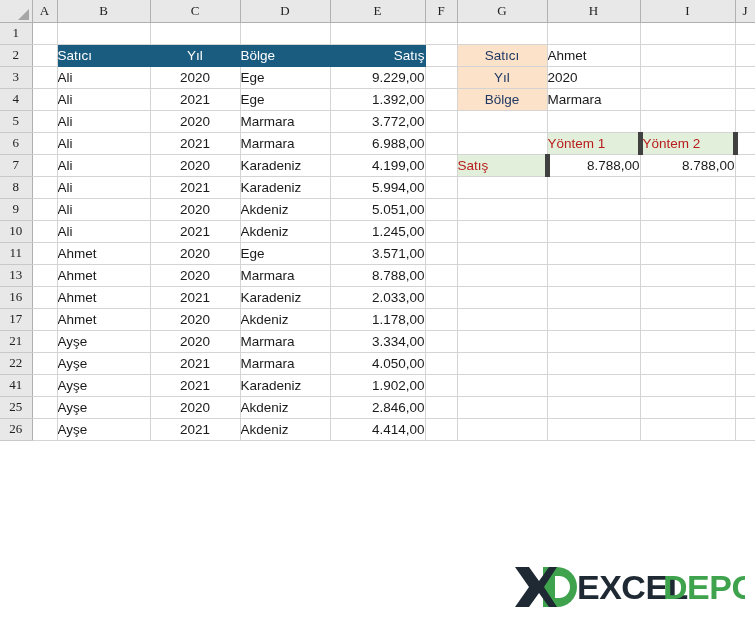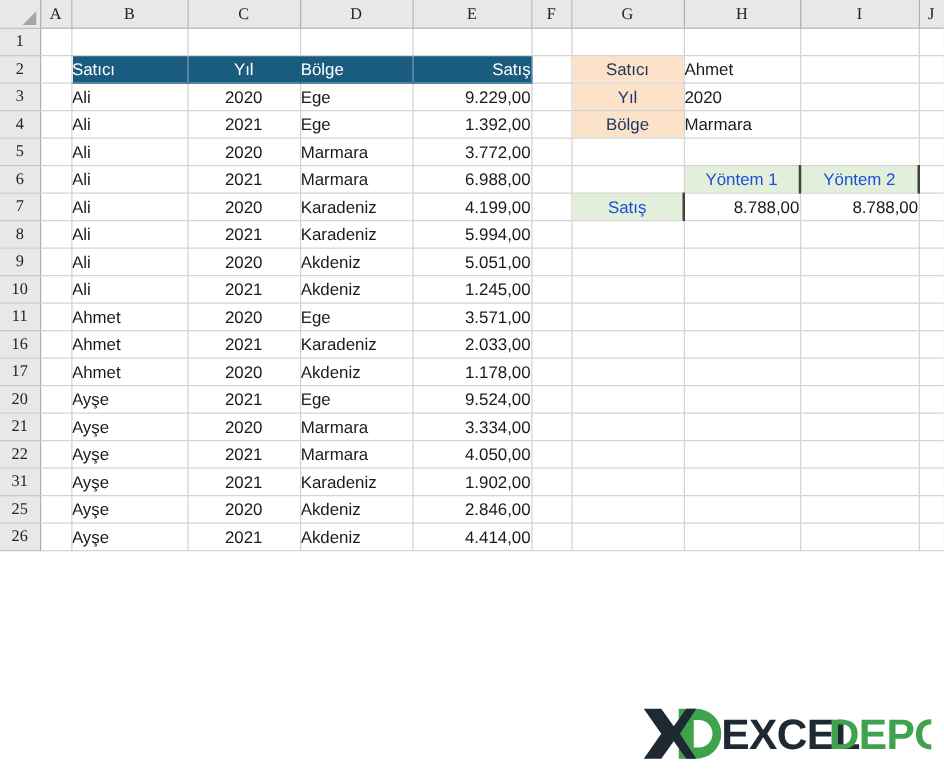--- a/index.html
+++ b/index.html
@@ -104,24 +104,23 @@
     font-weight: bold;
     text-align: center;
     border-right: 1px solid #d4d4d4;
     border-bottom: 1px solid #d4d4d4;
     padding: 0 5px;
     line-height: 21px;
   }
   
   .lbl-green {
     background: #E2EFDA;
-    color: #1d4ed8;
+    color: #b91c1c;
     font-weight: bold;
-    text-align: center;
-    border-right: 2px solid #404040;
+    border-right: 5px solid #404040;
     border-bottom: 1px solid #d4d4d4;
     padding: 0 5px;
     line-height: 21px;
   }
   
   #logo {
     position: absolute;
     left: 513px;
     top: 563px;
     width: 232px;
@@ -314,20 +313,33 @@
       <td class="cell l">Ege</td>
       <td class="cell r">3.571,00</td>
       <td class="cell"></td>
       <td class="cell"></td>
       <td class="cell"></td>
       <td class="cell"></td>
       <td class="cell"></td>
     </tr>
 
 
+    <tr>
+      <td class="rowhdr">13</td>
+      <td class="cell"></td>
+      <td class="cell l">Ahmet</td>
+      <td class="cell c">2020</td>
+      <td class="cell l">Marmara</td>
+      <td class="cell r">8.788,00</td>
+      <td class="cell"></td>
+      <td class="cell"></td>
+      <td class="cell"></td>
+      <td class="cell"></td>
+      <td class="cell"></td>
+    </tr>
 
 
 
     <tr>
       <td class="rowhdr">16</td>
       <td class="cell"></td>
       <td class="cell l">Ahmet</td>
       <td class="cell c">2021</td>
       <td class="cell l">Karadeniz</td>
       <td class="cell r">2.033,00</td>
@@ -347,65 +359,52 @@
       <td class="cell r">1.178,00</td>
       <td class="cell"></td>
       <td class="cell"></td>
       <td class="cell"></td>
       <td class="cell"></td>
       <td class="cell"></td>
     </tr>
 
 
 
-    <tr>
-      <td class="rowhdr">20</td>
+
+    <tr>
+      <td class="rowhdr">21</td>
       <td class="cell"></td>
       <td class="cell l">Ayşe</td>
-      <td class="cell c">2021</td>
-      <td class="cell l">Ege</td>
-      <td class="cell r">9.524,00</td>
-      <td class="cell"></td>
-      <td class="cell"></td>
-      <td class="cell"></td>
-      <td class="cell"></td>
-      <td class="cell"></td>
-    </tr>
-
-    <tr>
-      <td class="rowhdr">21</td>
+      <td class="cell c">2020</td>
+      <td class="cell l">Marmara</td>
+      <td class="cell r">3.334,00</td>
+      <td class="cell"></td>
+      <td class="cell"></td>
+      <td class="cell"></td>
+      <td class="cell"></td>
+      <td class="cell"></td>
+    </tr>
+
+    <tr>
+      <td class="rowhdr">22</td>
       <td class="cell"></td>
       <td class="cell l">Ayşe</td>
-      <td class="cell c">2020</td>
-      <td class="cell l">Marmara</td>
-      <td class="cell r">3.334,00</td>
-      <td class="cell"></td>
-      <td class="cell"></td>
-      <td class="cell"></td>
-      <td class="cell"></td>
-      <td class="cell"></td>
-    </tr>
-
-    <tr>
-      <td class="rowhdr">22</td>
-      <td class="cell"></td>
-      <td class="cell l">Ayşe</td>
       <td class="cell c">2021</td>
       <td class="cell l">Marmara</td>
       <td class="cell r">4.050,00</td>
       <td class="cell"></td>
       <td class="cell"></td>
       <td class="cell"></td>
       <td class="cell"></td>
       <td class="cell"></td>
     </tr>
 
 
     <tr>
-      <td class="rowhdr">31</td>
+      <td class="rowhdr">41</td>
       <td class="cell"></td>
       <td class="cell l">Ayşe</td>
       <td class="cell c">2021</td>
       <td class="cell l">Karadeniz</td>
       <td class="cell r">1.902,00</td>
       <td class="cell"></td>
       <td class="cell"></td>
       <td class="cell"></td>
       <td class="cell"></td>
       <td class="cell"></td>

